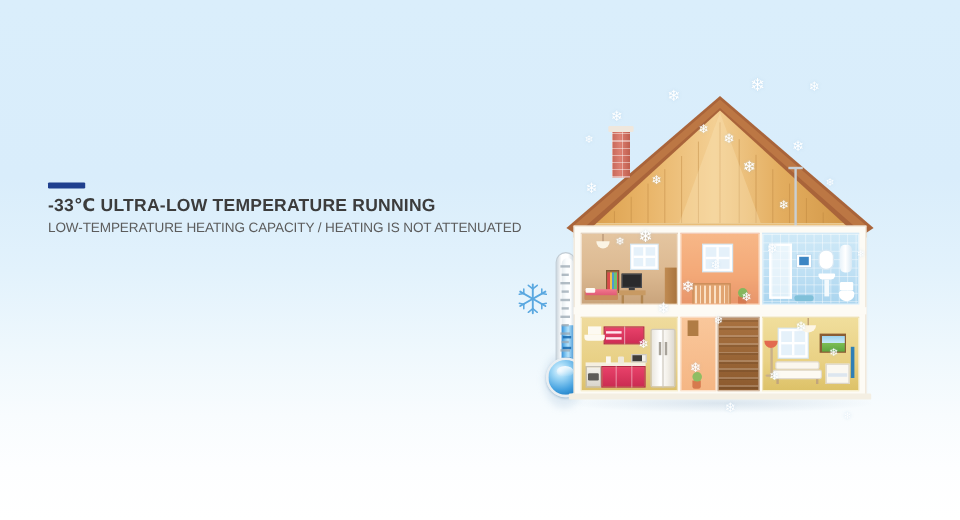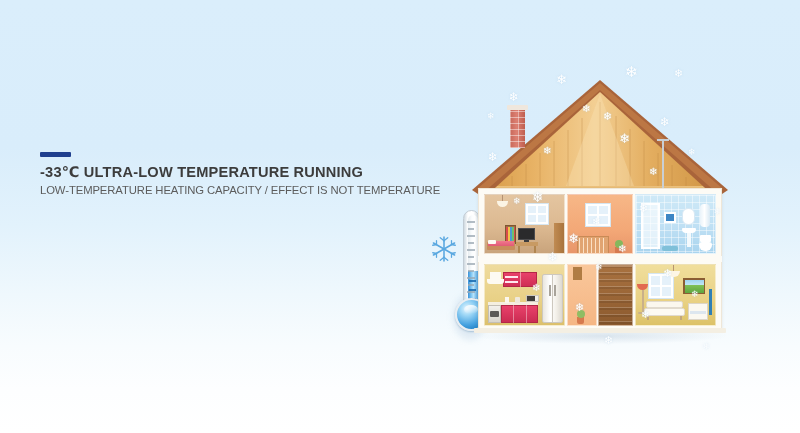--- a/index.html
+++ b/index.html
@@ -184,21 +184,21 @@
   }
 </style>
 </head>
 <body>
 
 <div id="banner">
 
   <div id="text-block">
     <div class="accent-bar"></div>
     <div class="en-main">-33℃ ULTRA-LOW TEMPERATURE RUNNING</div>
-    <div class="en-sub">LOW-TEMPERATURE HEATING CAPACITY / EFFECT IS NOT TEMPERATURE</div>
+    <div class="en-sub">LOW-TEMPERATURE HEATING CAPACITY / HEATING IS NOT ATTENUATED</div>
   </div>
 
   <div id="thermometer">
     <div class="th-shadow"></div>
 
     <svg class="snowflake-icon" viewBox="0 0 40 40" width="30" height="30">
       <g stroke="#5aa8e0" stroke-width="2.1" stroke-linecap="round" fill="none">
         <line x1="20" y1="4" x2="20" y2="36"></line>
         <line x1="6" y1="12" x2="34" y2="28"></line>
         <line x1="6" y1="28" x2="34" y2="12"></line>

